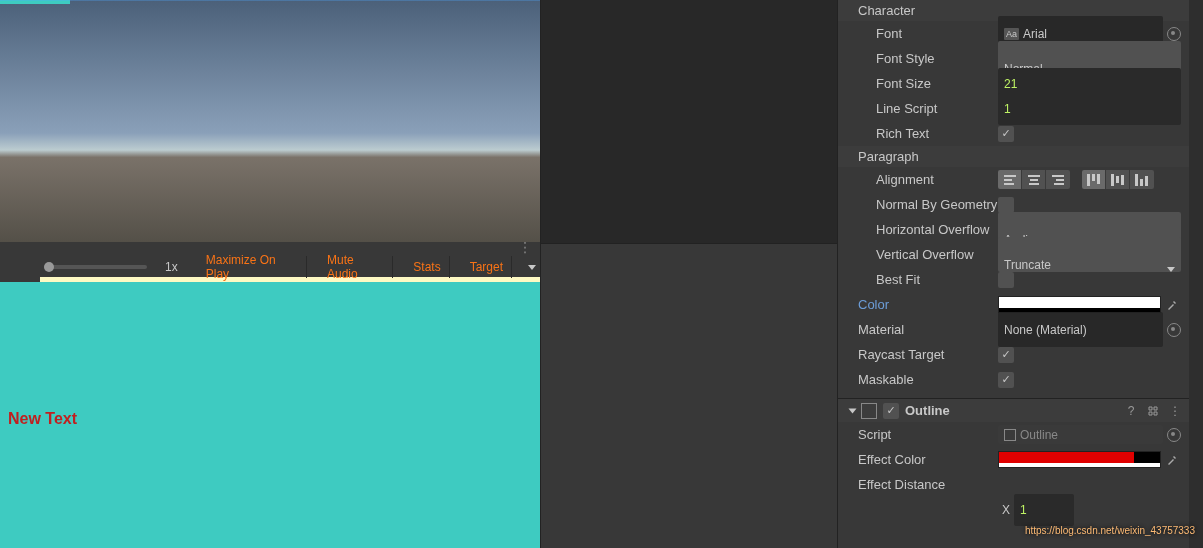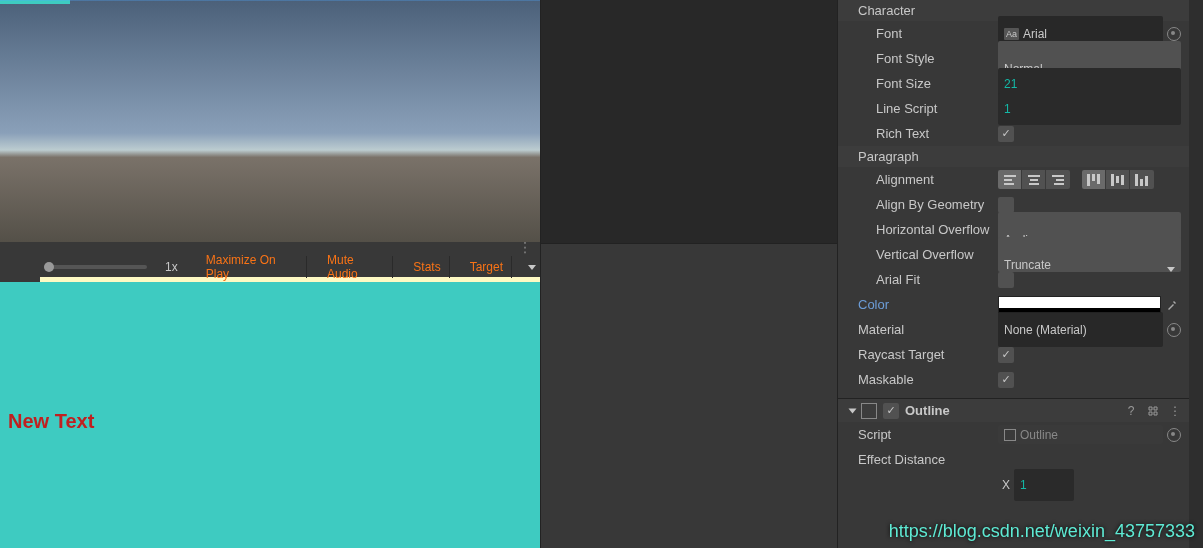--- a/index.html
+++ b/index.html
@@ -113,21 +113,21 @@
       flex: 1;
       background: #3ecbc1;
       padding: 0;
       position: relative;
     }
     .game-text {
       position: absolute;
       left: 8px;
       top: 128px;
       color: #c02020;
-      font-size: 20px;
+      font-size: 16px;
       font-weight: bold;
     }
     .middle-panel {
       width: 297px;
       background: #383838;
       border-left: 1px solid #222;
       display: flex;
       flex-direction: column;
     }
     .middle-header {
@@ -227,21 +227,21 @@
     }
     .text-field {
       flex: 1;
       background: #2a2a2a;
       height: 32px;
       display: flex;
       align-items: center;
       padding: 0 6px;
       border-radius: 2px;
       font-size: 12px;
-      color: #14b8a6;
+      color: #bef264;
     }
     .checkbox {
       width: 16px;
       height: 16px;
       background: #515151;
       border-radius: 2px;
       display: flex;
       align-items: center;
       justify-content: center;
       font-size: 11px;
@@ -381,24 +381,24 @@
       background:#000;
     }
     .red-color::after{
       content:"";
       position:absolute;
       left:0;right:0;bottom:0;height:4px;
       background:#fff;
     }
     .watermark{
       position:absolute;
-      bottom:6px;
+      bottom:12px;
       right:8px;
-      color:#5eead4;
-      font-size:18px;
+      color:#fdba74;
+      font-size:10px;
       text-shadow: 0 0 4px #000;
     }
     .scrollbar {
       width: 14px;
       background: #2e2e2e;
     }
     .x-label {
       width:16px;
       text-align:center;
       color:#c8c8c8;
@@ -548,21 +548,21 @@
                 <span></span>
                 <span></span>
                 <span></span>
               </div>
             </div>
         </div>
       </div>
     </div>
 
     <div class="prop-row">
-      <div class="prop-label indent">Align By Geometry</div>
+      <div class="prop-label indent">Normal By Geometry</div>
       <div class="prop-value">
         <div class="checkbox"></div>
       </div>
     </div>
 
     <div class="prop-row">
       <div class="prop-label indent">Horizontal Overflow</div>
       <div class="prop-value">
         <div class="dropdown-field">
           <span>Audio</span>
@@ -575,21 +575,21 @@
       <div class="prop-label indent">Vertical Overflow</div>
       <div class="prop-value">
         <div class="dropdown-field">
           <span>Truncate</span>
           <div class="dropdown-arrow"></div>
         </div>
       </div>
     </div>
 
     <div class="prop-row">
-      <div class="prop-label indent">Arial Fit</div>
+      <div class="prop-label indent">Best Fit</div>
       <div class="prop-value">
         <div class="checkbox"></div>
       </div>
     </div>
 
     <div class="prop-row">
       <div class="prop-label color-link">Color</div>
       <div class="prop-value">
         <div class="color-field"></div>
         <div class="eyedropper">
@@ -642,20 +642,31 @@
       <div class="prop-label">Script</div>
       <div class="prop-value">
         <div class="disabled-field">
           <div class="script-icon"></div>
           <span>Outline</span>
         </div>
         <div class="picker-circle"></div>
       </div>
     </div>
 
+    <div class="prop-row">
+      <div class="prop-label">Effect Color</div>
+      <div class="prop-value">
+        <div class="red-color"></div>
+        <div class="eyedropper">
+          <svg width="12" height="12" viewBox="0 0 12 12">
+              <path d="M2 10 L7 5 L8 6 L3 11 Z M8 2 L10 4 L9 5 L7 3 Z" fill="#aaa"></path>
+            </svg>
+        </div>
+      </div>
+    </div>
 
     <div class="prop-row">
       <div class="prop-label">Effect Distance</div>
       <div class="prop-value"></div>
     </div>
 
     <div class="prop-row">
       <div class="prop-label"></div>
       <div class="prop-value">
         <span class="x-label">X</span>

